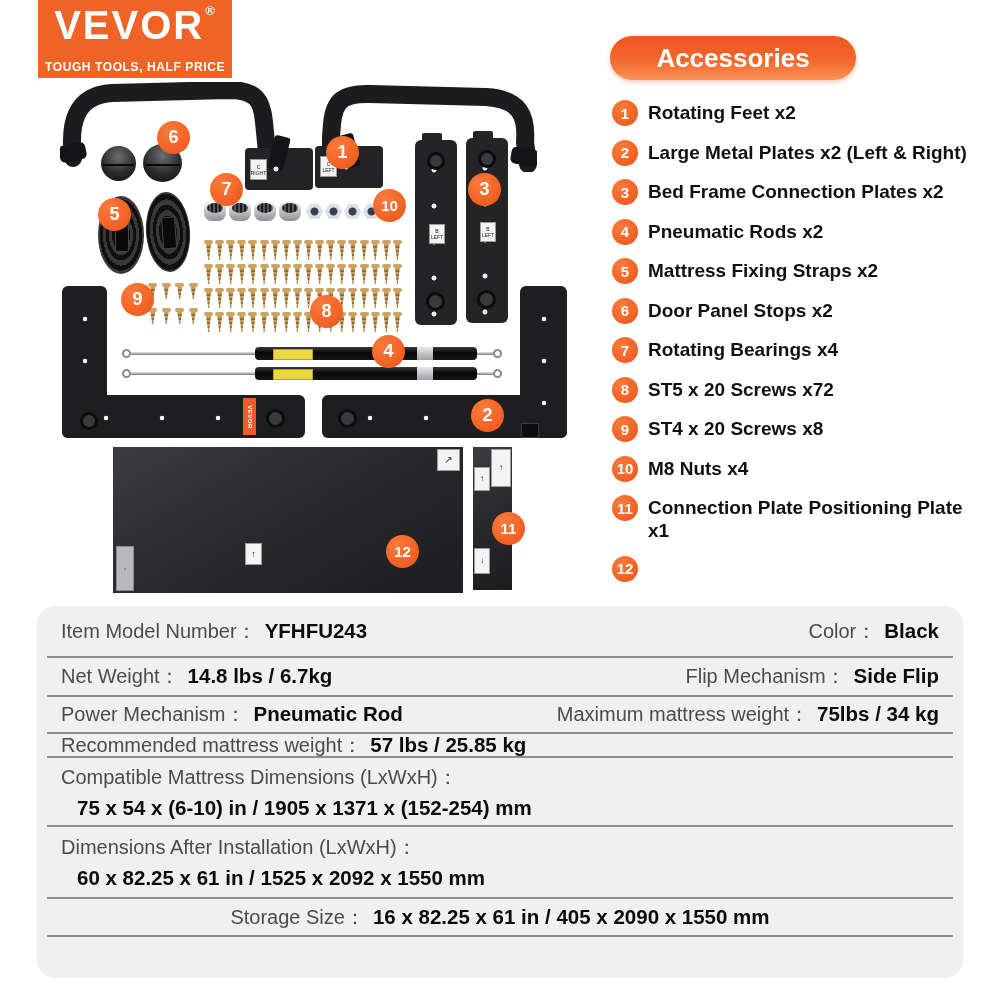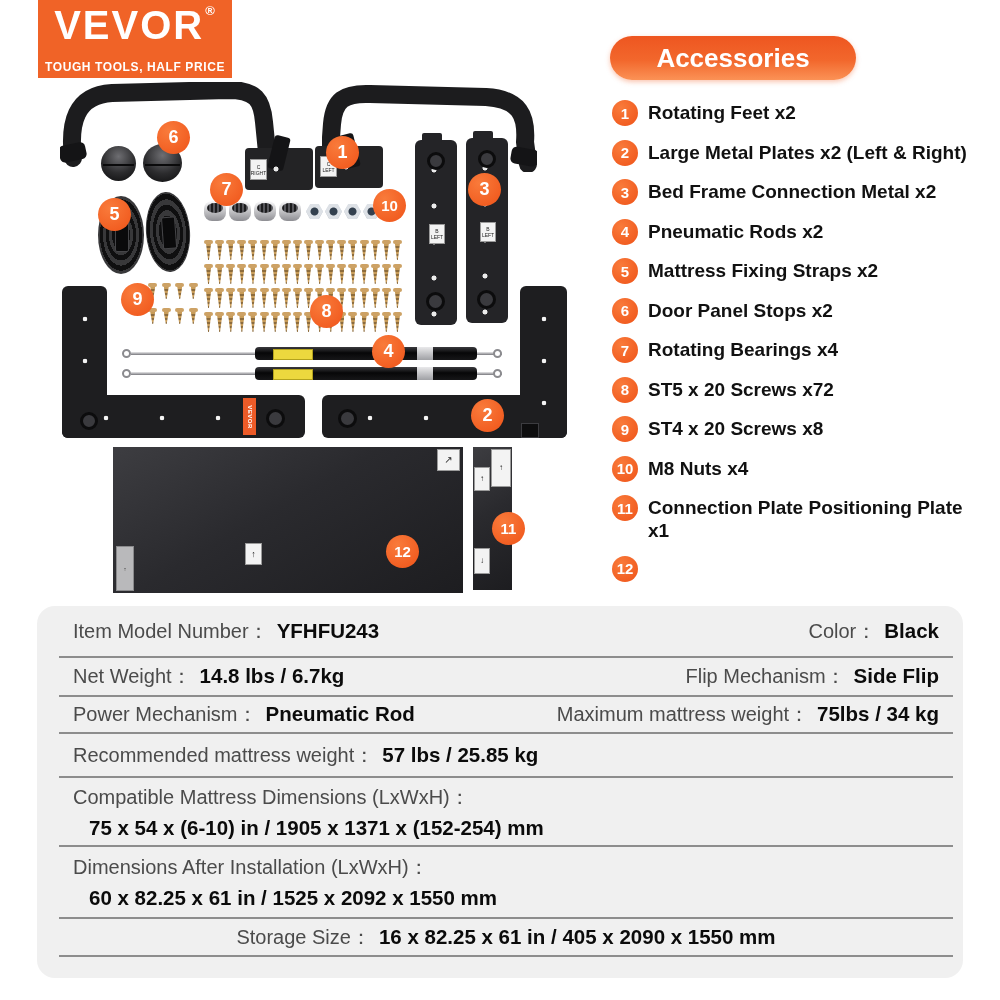--- a/index.html
+++ b/index.html
@@ -84,21 +84,21 @@
   .bigplate{border-radius:6px;z-index:1;}
   .sticker{position:absolute;background:#ED5B28;z-index:2;display:flex;align-items:center;justify-content:center;}
   .sticker span{color:#fff;font-size:6px;font-weight:bold;transform:rotate(90deg);letter-spacing:.5px;}
   .posplate{position:absolute;background:linear-gradient(150deg,#3d3d41 0%,#2a2a2e 45%,#1d1d20 100%);z-index:1;}
   .blkchip{position:absolute;background:#0d0d0e;border:1px solid #3c3c40;z-index:2;}
   .gchip{position:absolute;background:#b9b9bb;border:1px solid #8a8a8c;color:#222;z-index:2;
         display:flex;align-items:center;justify-content:center;font-size:5px;}
 
   
   .spec{position:absolute;left:37px;top:606px;width:926px;height:372px;background:#F0F0F0;border-radius:18px;
-        overflow:hidden;box-sizing:border-box;padding-left:12px;}
+        overflow:hidden;box-sizing:border-box;}
   .spec-row{display:flex;align-items:center;justify-content:space-between;margin:0 10px;padding:0 14px;
         border-bottom:2px solid #8d8d8d;box-sizing:border-box;}
   .spec-row.stacked{flex-direction:column;align-items:flex-start;justify-content:center;gap:5px;}
   .pair{display:flex;align-items:baseline;}
   .lbl{color:#4b4b4b;font-size:20px;white-space:nowrap;}
   .val{color:#0b0b0b;font-size:20.5px;font-weight:bold;margin-left:8px;white-space:nowrap;}
   .stacked .val{margin-left:16px;}
 </style>
 </head>
 <body>
@@ -115,21 +115,21 @@
     <div class="acc-item">
         <span class="abadge">1</span>
         <span class="acc-label">Rotating Feet x2</span>
       </div>
     <div class="acc-item">
         <span class="abadge">2</span>
         <span class="acc-label">Large Metal Plates x2 (Left &amp; Right)</span>
       </div>
     <div class="acc-item">
         <span class="abadge">3</span>
-        <span class="acc-label">Bed Frame Connection Metal x2</span>
+        <span class="acc-label">Bed Frame Connection Plates x2</span>
       </div>
     <div class="acc-item">
         <span class="abadge">4</span>
         <span class="acc-label">Pneumatic Rods x2</span>
       </div>
     <div class="acc-item">
         <span class="abadge">5</span>
         <span class="acc-label">Mattress Fixing Straps x2</span>
       </div>
     <div class="acc-item">
@@ -404,21 +404,21 @@
     <div class="spec-row" style="height:37px;">
       <div class="pair">
         <span class="lbl">Power Mechanism：</span>
         <span class="val">Pneumatic Rod</span>
       </div>
       <div class="pair">
         <span class="lbl">Maximum mattress weight：</span>
         <span class="val">75lbs / 34 kg</span>
       </div>
     </div>
-    <div class="spec-row" style="height:44px;justify-content:flex-start;">
+    <div class="spec-row" style="height:24px;justify-content:flex-start;">
       <div class="pair">
         <span class="lbl">Recommended mattress weight：</span>
         <span class="val">57 lbs / 25.85 kg</span>
       </div>
     </div>
     <div class="spec-row stacked" style="height:69px;">
       <span class="lbl">Compatible Mattress Dimensions (LxWxH)：</span>
       <span class="val">75 x 54 x (6-10) in / 1905 x 1371 x (152-254) mm</span>
     </div>
     <div class="spec-row stacked" style="height:72px;">

